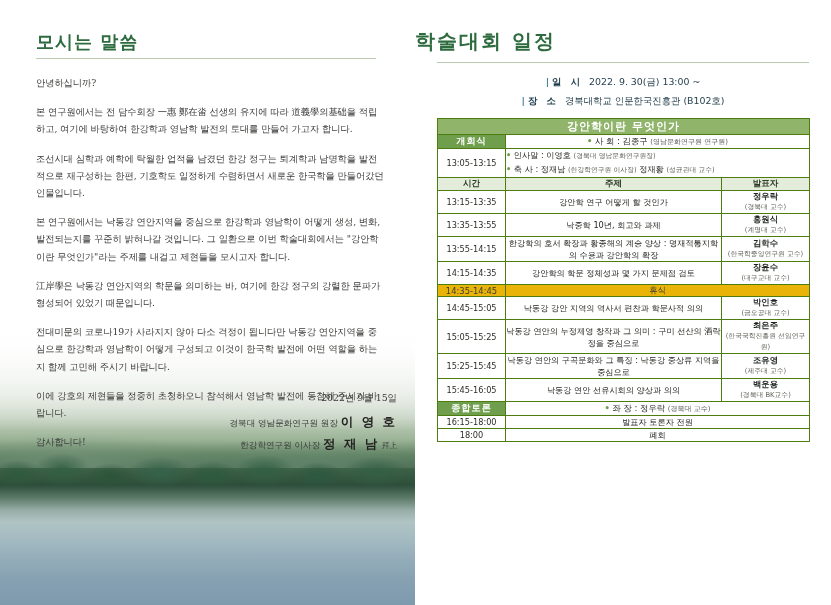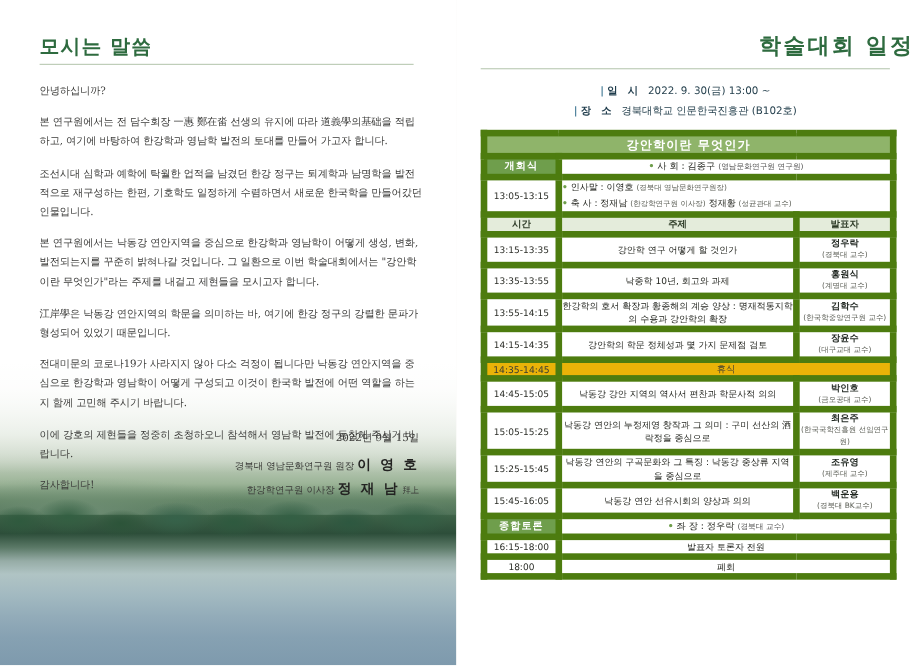--- a/index.html
+++ b/index.html
@@ -92,20 +92,21 @@
        rgba(255,255,255,0.80) 82%,
        rgba(255,255,255,0.25) 96%,
        rgba(255,255,255,0) 100%);
   }
 
   #left-content {
     position: absolute;
     left: 0; top: 0;
     width: 415px;
     height: 605px;
+    padding-left: 16px;
   }
 
   #greeting-title {
     position: absolute;
     left: 36px;
     top: 30px;
     font-family: "DejaVu Serif", "Liberation Serif", serif;
     font-size: 18px;
     font-weight: bold;
     color: #2e6b3f;
@@ -158,21 +159,21 @@
     left: 415px; top: 0;
     width: 416px;
     height: 605px;
     background: #ffffff;
   }
   #prog-title {
     position: absolute;
     left: 0;
     top: 28px;
     width: 416px;
-    text-align: right;
+    text-align: left;
     font-family: "DejaVu Serif", "Liberation Serif", serif;
     font-size: 20px;
     font-weight: bold;
     color: #2e6b3f;
     letter-spacing: 2px;
   }
   #prog-rule {
     position: absolute;
     left: 22px;
     top: 62px;
@@ -198,21 +199,21 @@
   #prog-table {
     position: absolute;
     left: 22px;
     top: 118px;
     width: 372px;
     border-collapse: collapse;
     table-layout: fixed;
     font-family: "DejaVu Sans", "Liberation Sans", sans-serif;
   }
   #prog-table td {
-    border: 6px solid #4d7c0f;
+    border: 1px solid #4d7c0f;
     padding: 0;
     vertical-align: middle;
   }
   .cell {
     padding: 3px 4px;
     font-size: 8.2px;
     line-height: 12px;
     color: #23251f;
     text-align: center;
   }

